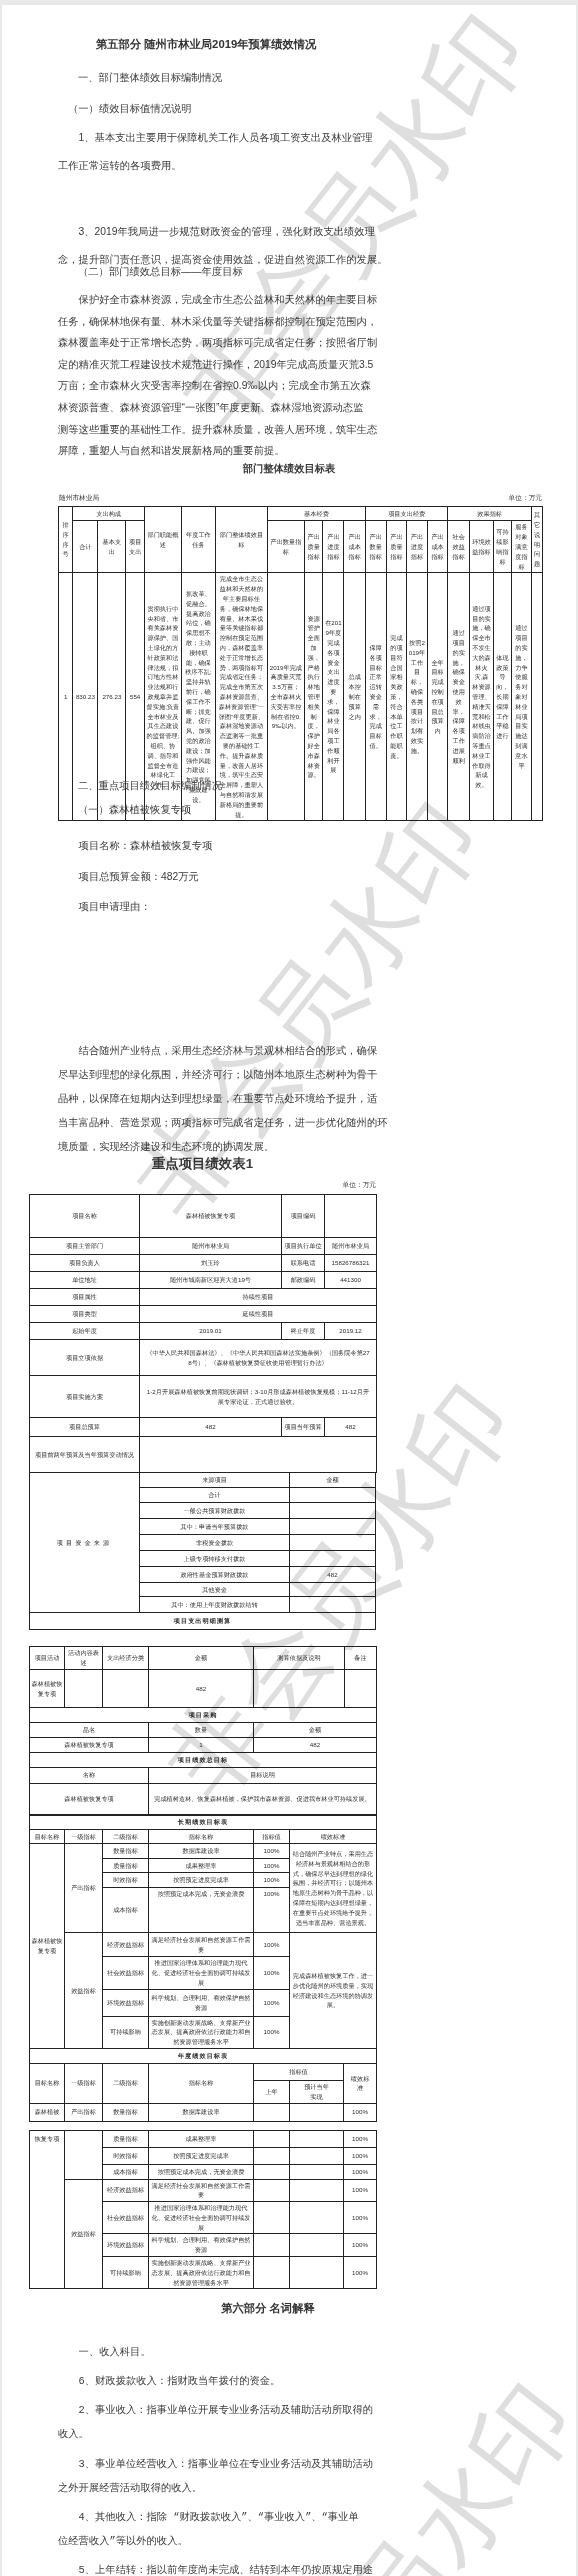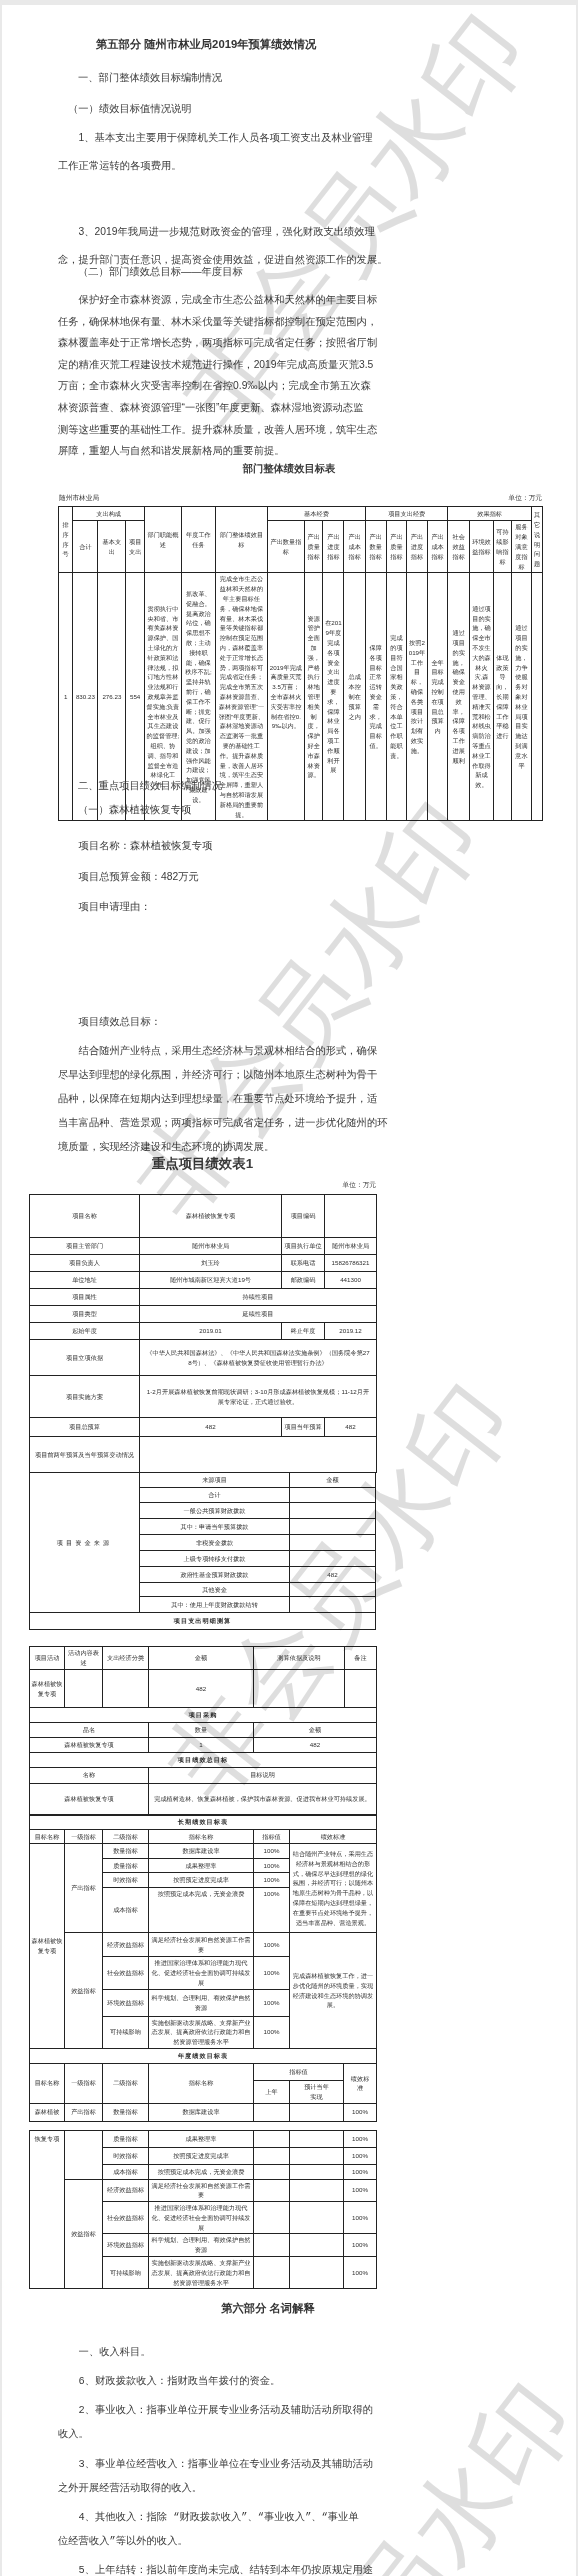--- a/index.html
+++ b/index.html
@@ -157,21 +157,20 @@
       <td></td>
     </tr>
   </tbody>
     </table>
 
   <div class="abs sec-h" style="left:78px;top:779px;">二、重点项目绩效目标编制情况</div>
   <div class="abs sec-h" style="left:78px;top:803px;">（一）森林植被恢复专项</div>
   <div class="abs bp" style="left:58px;top:832px;">项目名称：森林植被恢复专项</div>
   <div class="abs bp" style="left:58px;top:863px;">项目总预算金额：482万元</div>
   <div class="abs bp" style="left:58px;top:893px;">项目申请理由：</div>
-  <div class="abs bp" style="left:58px;top:1008px;">项目绩效总目标：</div>
   <div class="abs bp lh47" style="left:58px;top:1039px;">结合随州产业特点，采用生态经济林与景观林相结合的形式，确保
 尽早达到理想的绿化氛围，并经济可行；以随州本地原生态树种为骨干
 品种，以保障在短期内达到理想绿量，在重要节点处环境给予提升，适
 当丰富品种、营造景观；两项指标可完成省定任务，进一步优化随州的环
 境质量，实现经济建设和生态环境的协调发展。</div>
 
   <div class="abs t2-title" style="top:1155px;text-align:center;">重点项目绩效表1</div>
   <div class="abs cap" style="left:29px;top:1181px;width:347px;text-align:right;">单位：万元</div>
 
   <div class="abs" style="left:29px;top:1194px;width:347px;">

